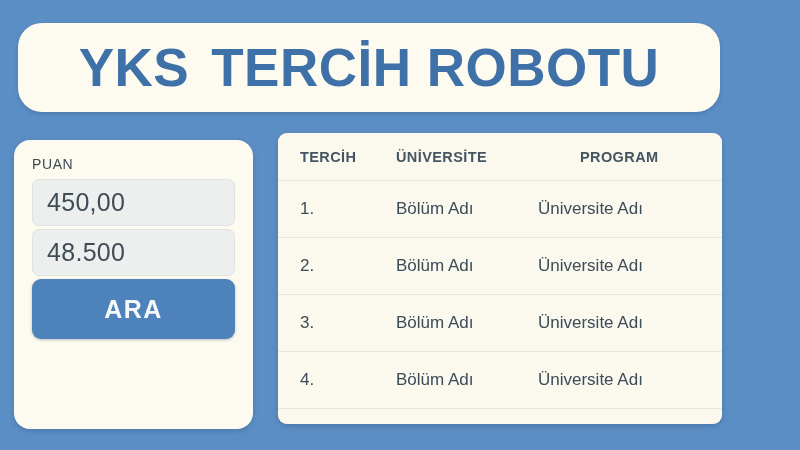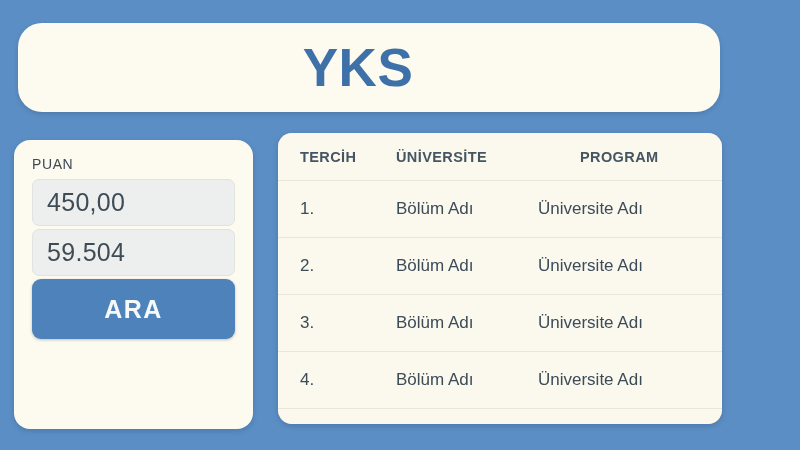--- a/index.html
+++ b/index.html
@@ -97,21 +97,21 @@
   }
 
   
   #results-panel {
     position: absolute;
     left: 278px;
     top: 133px;
     width: 444px;
     height: 291px;
     background: #fca5a5;
-    border-radius: 14px;
+    border-radius: 9px;
     box-shadow: 0 2px 5px rgba(30, 60, 95, 0.24);
     overflow: hidden;
   }
   #table-header {
     height: 47px;
     display: flex;
     align-items: center;
     border-bottom: 1px solid #e8e4d6;
     background: #fbf8ee;
   }
@@ -139,29 +139,30 @@
     height: 30px;
     background: #fbf8ee;
   }
 </style>
 </head>
 <body>
 
 <div id="title-banner">
   <div id="title-text">
     <span class="t-main">YKS</span>
+    <span class="t-rest">TERCİH ROBOTU</span>
   </div>
 </div>
 
 <div id="form-panel">
 
   <div class="field-label">PUAN</div>
   <div class="field-input" title="PUAN">450,00</div>
 
-  <div class="field-input" title="SIRALAMA">59.504</div>
+  <div class="field-input" title="SIRALAMA">48.500</div>
 
   <button id="search-button">ARA</button>
 </div>
 
 <div id="results-panel">
 
   <div id="table-header">
     <div class="th col-rank">TERCİH</div>
     <div class="th col-univ">ÜNİVERSİTE</div>
     <div class="th col-prog">PROGRAM</div>

